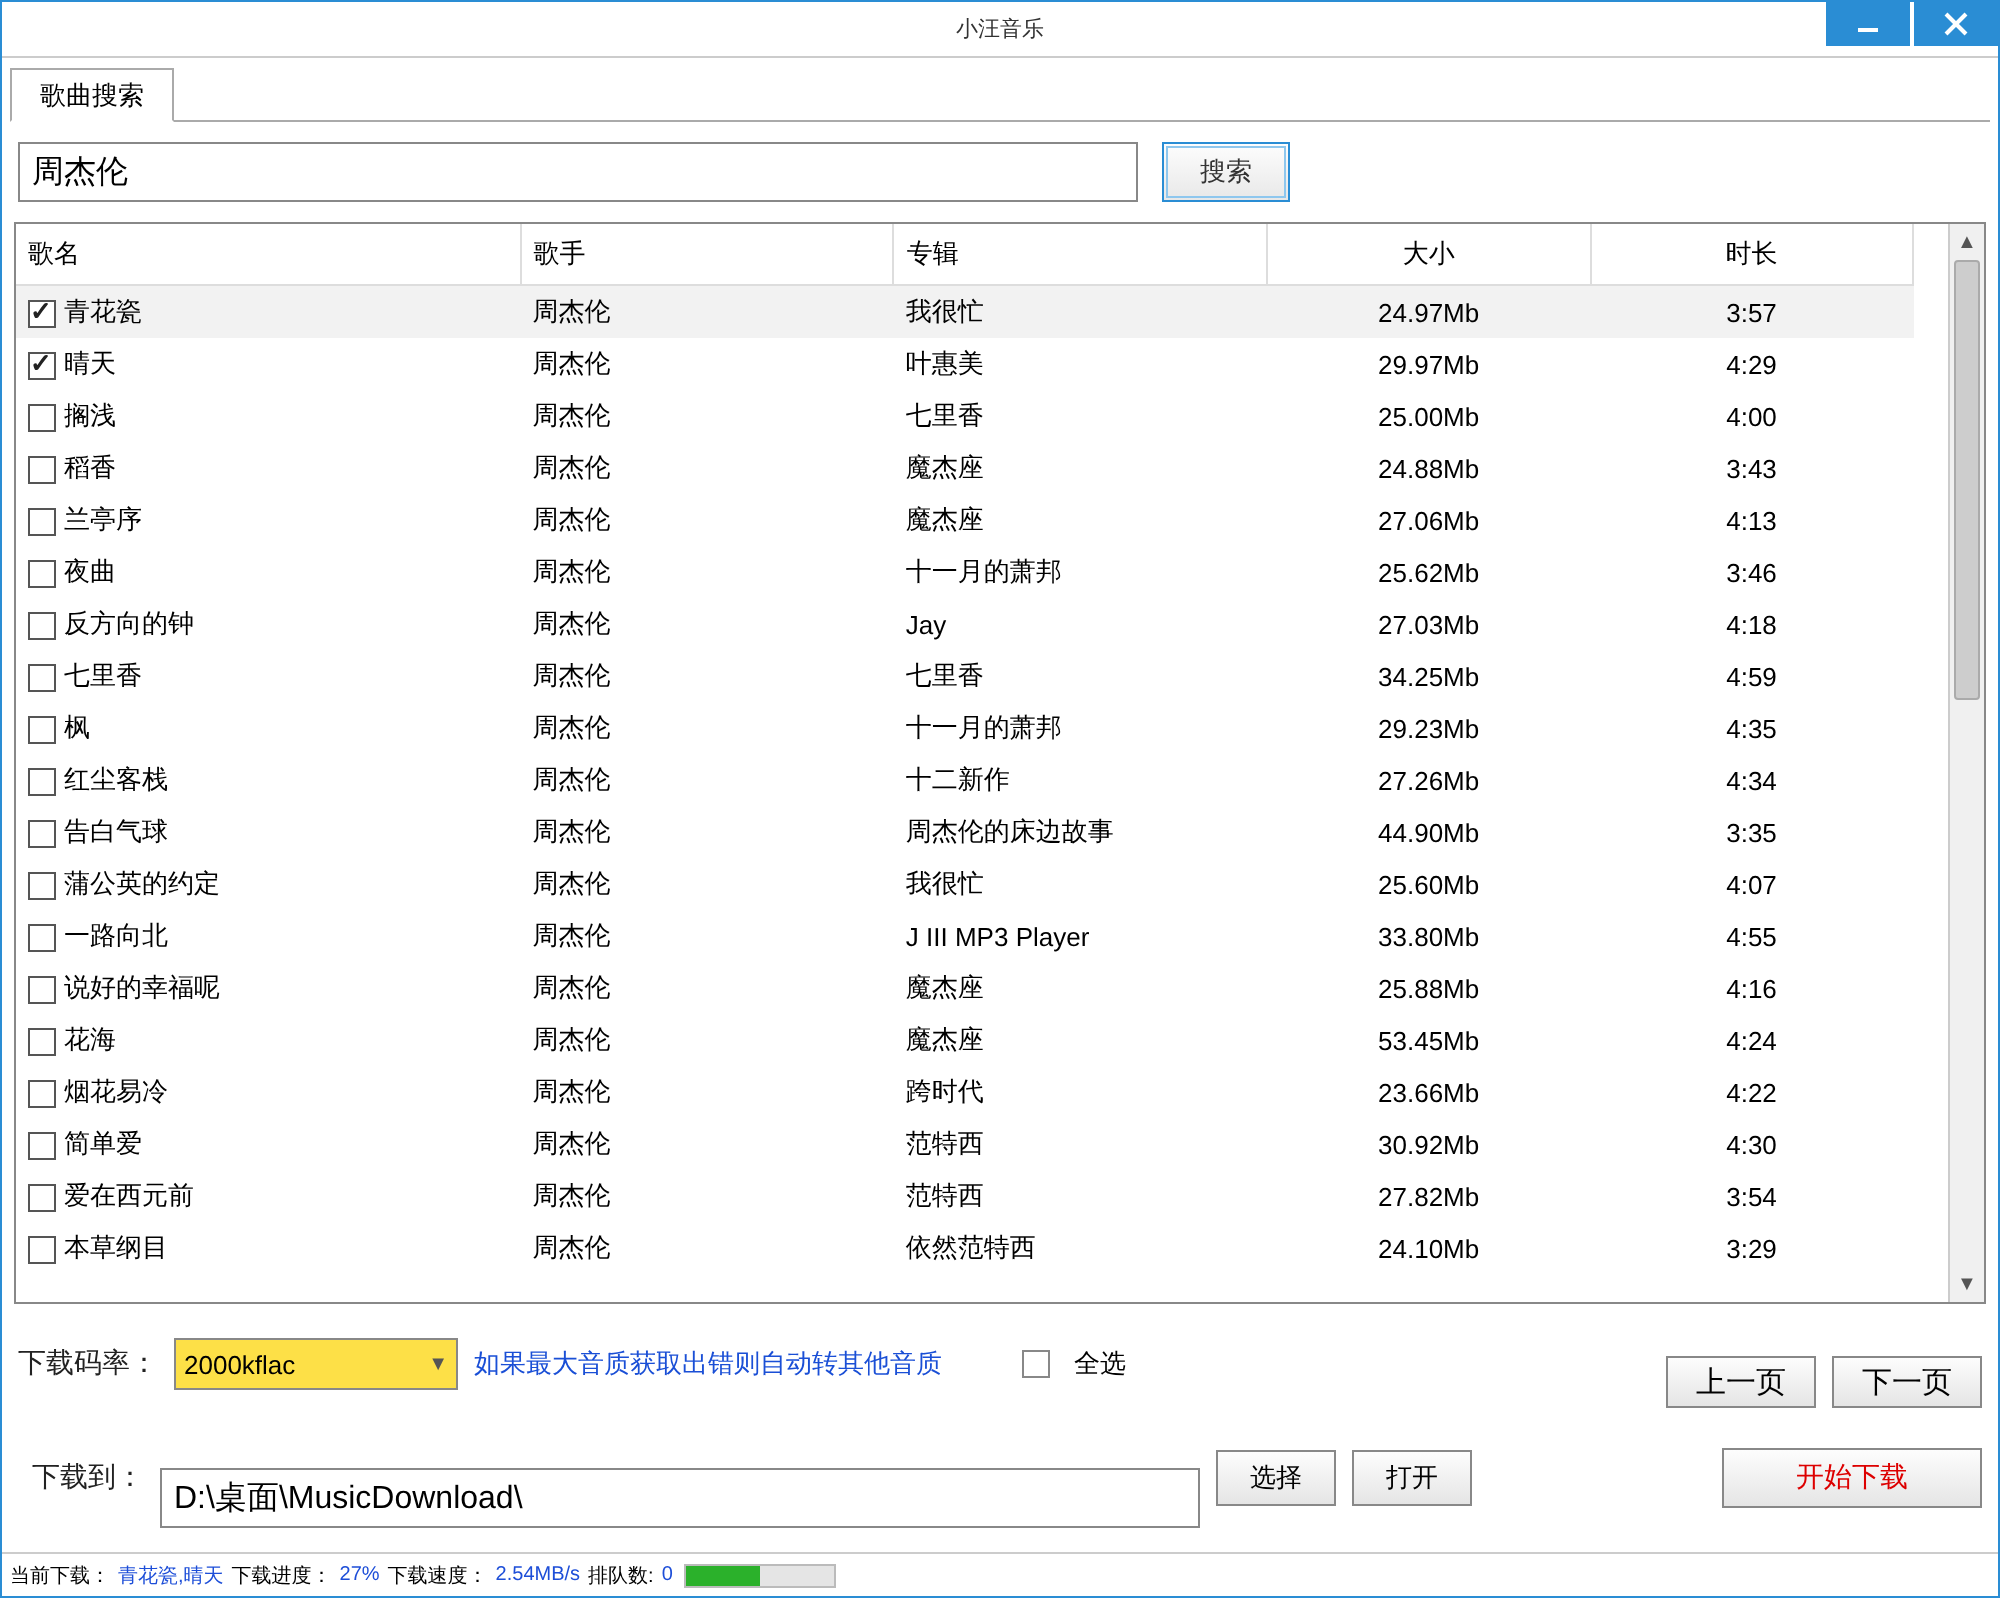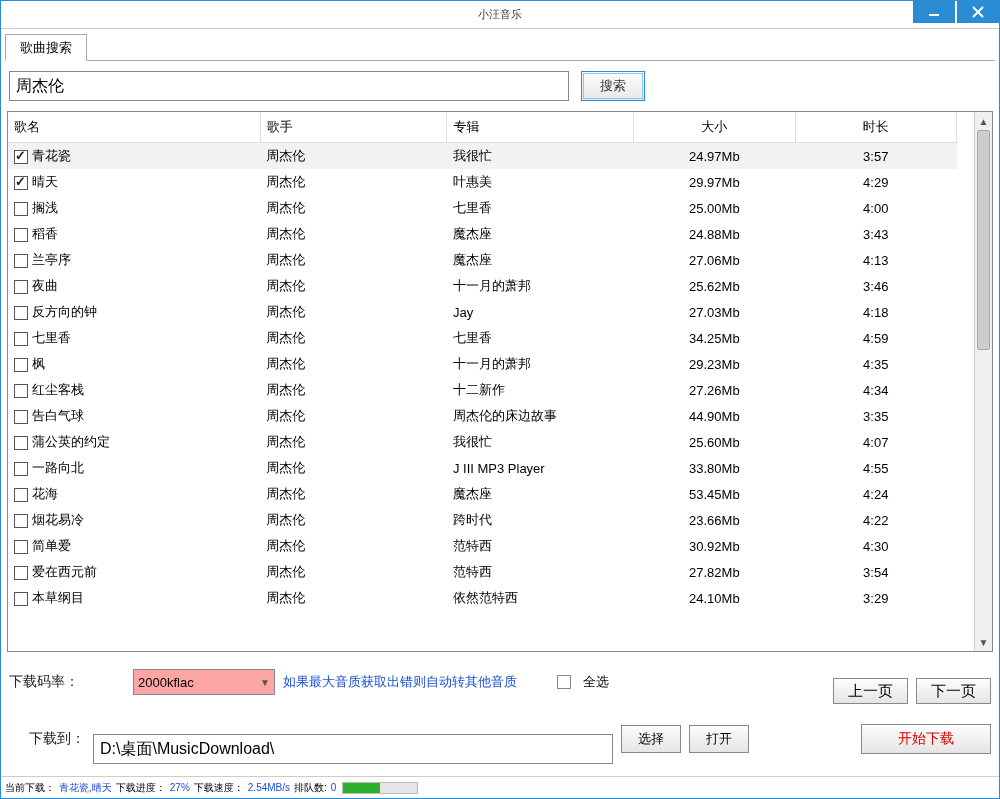--- a/index.html
+++ b/index.html
@@ -186,25 +186,24 @@
   gap: 8px;
 }
 .label { font-size: 14px; color: #222; }
 .bitrate-select {
   width: 142px;
   height: 26px;
   border: 1px solid #888;
   padding: 0 4px;
   font-family: inherit;
   font-size: 13px;
-  background: #fca5a5;
+  background: #fde047;
   display: flex;
   align-items: center;
   justify-content: space-between;
-  margin-left: 46px;
 }
 .bitrate-select .arrow-down {
   font-size: 10px;
   color: #555;
 }
 .hint-text {
   color: #1a4fd6;
   font-size: 13px;
 }
 .select-all-cb {
@@ -423,20 +422,27 @@
                 <td class="center">4:07</td>
               </tr>
               <tr>
                 <td><span class="cb"></span><span>一路向北</span></td>
                 <td>周杰伦</td>
                 <td>J III MP3 Player</td>
                 <td class="center">33.80Mb</td>
                 <td class="center">4:55</td>
               </tr>
               <tr>
+                <td><span class="cb"></span><span>说好的幸福呢</span></td>
+                <td>周杰伦</td>
+                <td>魔杰座</td>
+                <td class="center">25.88Mb</td>
+                <td class="center">4:16</td>
+              </tr>
+              <tr>
                 <td><span class="cb"></span><span>花海</span></td>
                 <td>周杰伦</td>
                 <td>魔杰座</td>
                 <td class="center">53.45Mb</td>
                 <td class="center">4:24</td>
               </tr>
               <tr>
                 <td><span class="cb"></span><span>烟花易冷</span></td>
                 <td>周杰伦</td>
                 <td>跨时代</td>
@@ -483,21 +489,21 @@
       <span class="hint-text">如果最大音质获取出错则自动转其他音质</span>
       <span style="width:24px"></span>
       <span class="select-all-cb"></span>
       <span>全选</span>
       <span class="spacer"></span>
       <button class="page-btn">上一页</button>
       <button class="page-btn">下一页</button>
     </div>
 
     <div class="bottom2">
-      <span class="label" style="margin-left:20px">下载到：</span>
+      <span class="label" style="margin-left:7px">下载到：</span>
       <input class="path-input" value="D:\桌面\MusicDownload\" style="">
       <button class="small-btn">选择</button>
       <button class="small-btn">打开</button>
       <button class="start-btn">开始下载</button>
     </div>
 
   </div>
 
   <div class="statusbar">
     <span class="seg">当前下载：</span>

